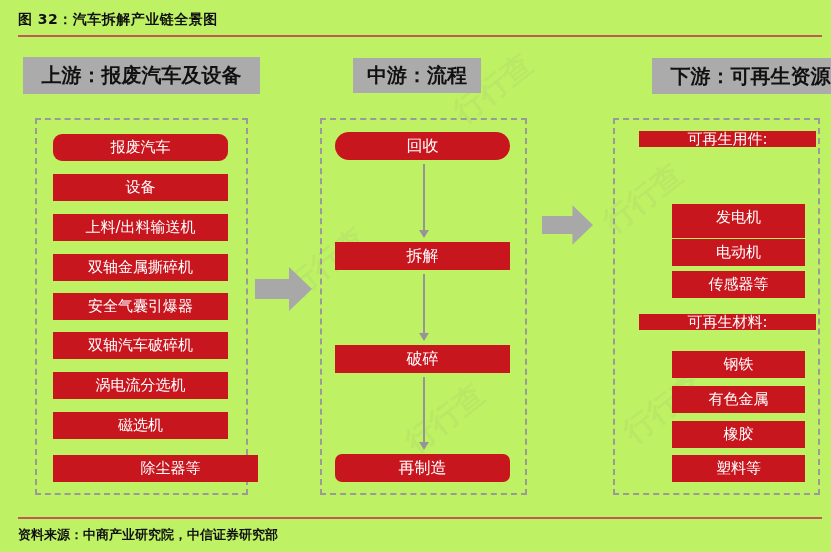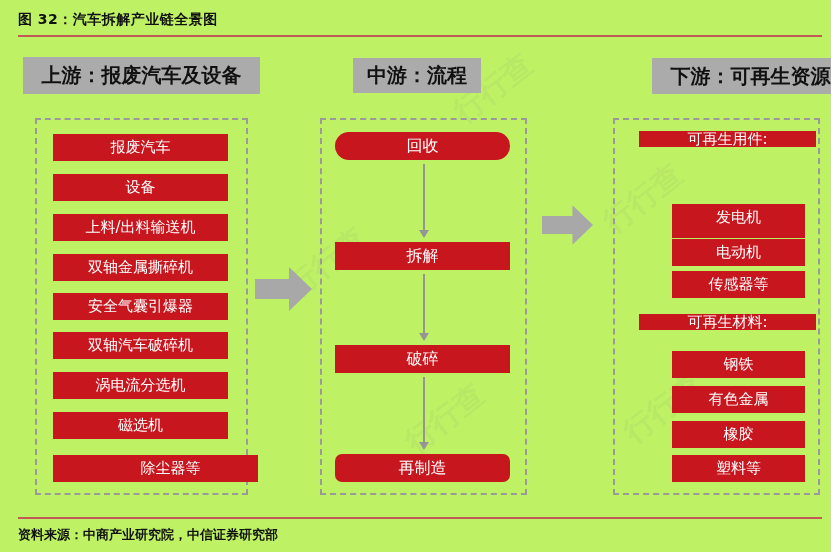--- a/index.html
+++ b/index.html
@@ -31,21 +31,21 @@
   .box-left{left:35px;top:118px;width:209px;height:373px;}
   .box-mid{left:320px;top:118px;width:203px;height:373px;}
   .box-right{left:613px;top:118px;width:203px;height:373px;}
   .btn{
     position:absolute;background:#c8161e;color:#fff;
     display:flex;align-items:center;justify-content:center;
     font-size:15px;white-space:nowrap;
   }
   
   .box-left .btn{left:16px;width:175px;height:27px;}
-  .l1{top:14px;} .l2{top:54px;} .l3{top:94px;} .l4{top:134px;} .l5{top:173px;}
+  .l1{top:14px;border-radius:9px;} .l2{top:54px;} .l3{top:94px;} .l4{top:134px;} .l5{top:173px;}
   .l6{top:212px;} .l7{top:252px;} .l8{top:292px;} .l9{top:335px;padding-left:30px;}
   
   .box-mid .btn{left:13px;width:175px;height:28px;font-size:16px;}
   .m1{top:12px;border-radius:14px;} .m2{top:122px;} .m3{top:225px;} .m4{top:334px;border-radius:7px;}
   .varrow{position:absolute;left:50%;width:12px;margin-left:-6px;}
   .va1{top:44px;height:74px;} .va2{top:154px;height:67px;} .va3{top:257px;height:73px;}
   .varrow .shaft{position:absolute;left:50%;top:0;bottom:7px;width:2px;margin-left:-1px;background:#959595;}
   .varrow .head{position:absolute;left:50%;bottom:0;margin-left:-5px;width:0;height:0;
     border-left:5px solid transparent;border-right:5px solid transparent;border-top:8px solid #959595;}
   

